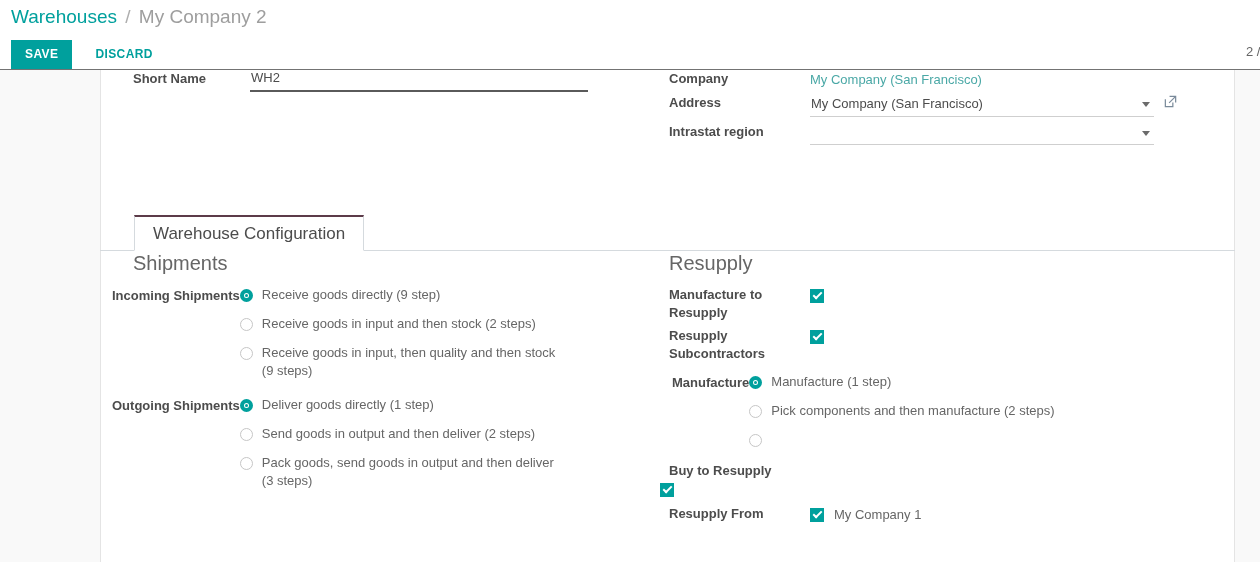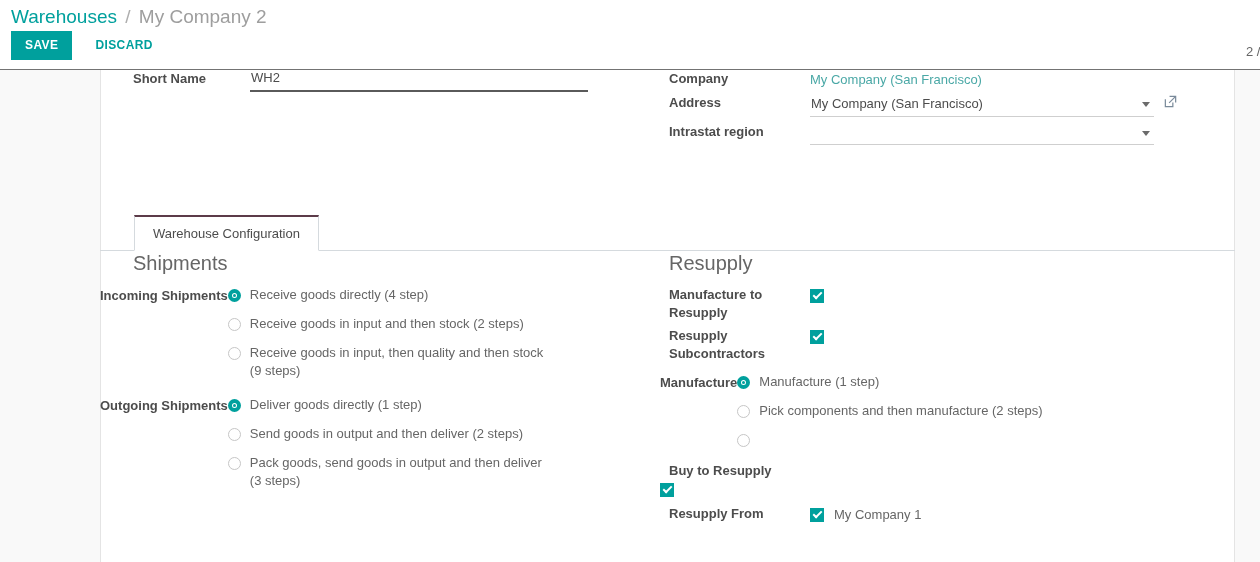--- a/index.html
+++ b/index.html
@@ -36,21 +36,21 @@
   .breadcrumb .crumb-sep {
     color: #aeaeae;
     margin: 0 3px;
   }
   .breadcrumb .crumb-current {
     color: #9e9e9e;
   }
 
   .action-buttons {
     position: absolute;
-    top: 31px; left: 11px;
+    top: 40px; left: 11px;
     display: flex;
     align-items: flex-end;
   }
   .btn-save {
     background: #00a09d;
     color: #ffffff;
     border: none;
     font-family: "Liberation Sans", sans-serif;
     font-size: 12px;
     font-weight: bold;
@@ -202,21 +202,21 @@
     display: flex;
     align-items: flex-end;
   }
   .tab {
     position: relative;
     background: #ffffff;
     border: 1px solid #d5dade;
     border-bottom: 1px solid #ffffff;
     border-top: 2px solid #5c3b49;
     padding: 8px 18px 8px 18px;
-    font-size: 13px;
+    font-size: 17px;
     color: #4c4c4c;
     line-height: 17px;
     margin-bottom: -1px;
     cursor: pointer;
   }
 
   
   .tab-page {
     position: absolute;
     top: 181px; left: 100px;
@@ -232,20 +232,21 @@
     line-height: 25px;
     margin: 0 0 10px 0;
   }
   .col-left  .group-title { padding-left: 33px; }
   .col-right .group-title { padding-left: 9px; }
 
   .radio-row {
     display: flex;
     align-items: flex-start;
     margin-bottom: 2px;
+    padding-left: 12px;
   }
   .radio-row .field-label { padding-top: 1px; }
 
   .radio-list { flex: 1 1 auto; min-width: 0; }
   .radio-item {
     display: flex;
     align-items: flex-start;
     margin-bottom: 11px;
     cursor: pointer;
   }
@@ -398,21 +399,21 @@
   <div class="tab-page">
 
     <div class="col-left">
       <div class="group-title">Shipments</div>
 
       <div class="radio-row">
         <div class="field-label">Incoming Shipments</div>
         <div class="radio-list">
           <label class="radio-item">
             <span class="radio-mark checked"></span>
-            <span class="radio-text">Receive goods directly (4 step)</span>
+            <span class="radio-text">Receive goods directly (9 step)</span>
           </label>
           <label class="radio-item">
             <span class="radio-mark"></span>
             <span class="radio-text">Receive goods in input and then stock (2 steps)</span>
           </label>
           <label class="radio-item">
             <span class="radio-mark"></span>
             <span class="radio-text">Receive goods in input, then quality and then stock (9 steps)</span>
           </label>
         </div>

